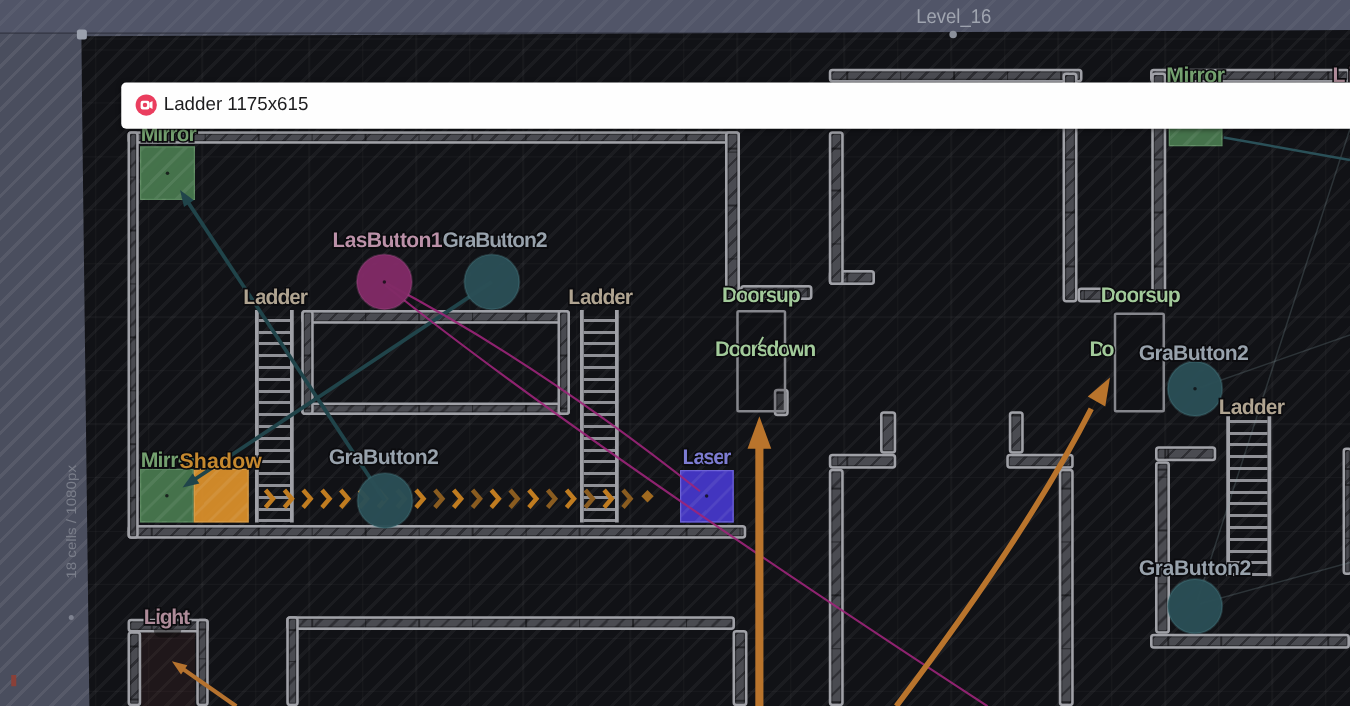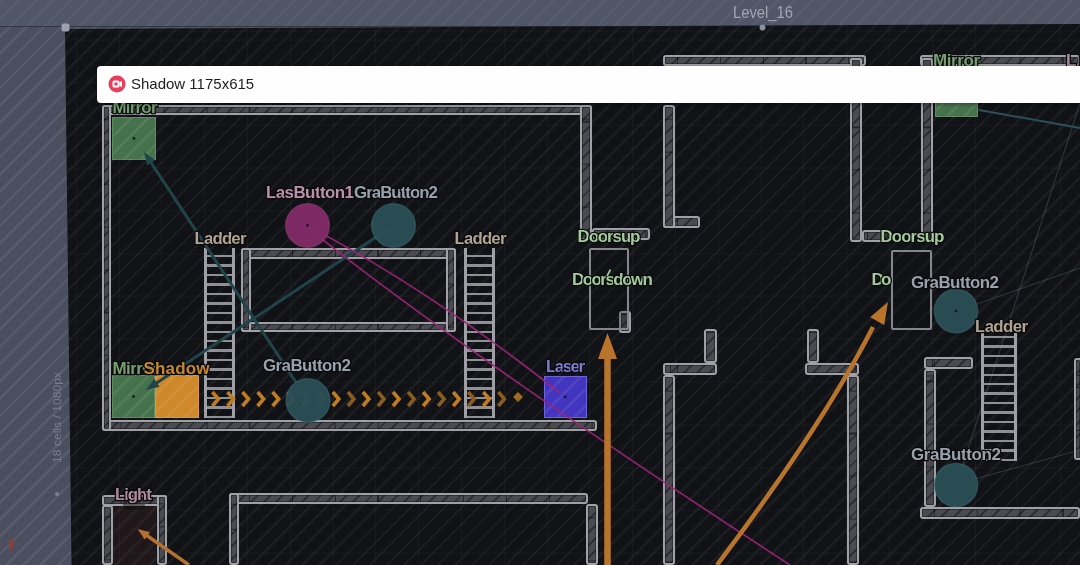--- a/index.html
+++ b/index.html
@@ -157,21 +157,21 @@
       <circle cx="133.5" cy="396.5" r="1.4" fill="#0e0e12" fill-opacity="0.8"></circle>
       <circle cx="956" cy="311" r="1.4" fill="#0e0e12" fill-opacity="0.8"></circle>
     </svg>
 <div id="whitebar">
 <svg width="28" height="28" style="position:absolute;left:6px;top:4px;" viewBox="0 0 28 28">
         <circle cx="14" cy="14" r="8.5" fill="#ea3d5e"></circle>
         <rect x="9.5" y="10.5" width="7" height="7" rx="1.6" fill="#fff"></rect>
         <circle cx="13" cy="14" r="1.8" fill="#e8415f"></circle>
         <path d="M16.5 12.2 L19 10.8 L19 17.2 L16.5 15.8 Z" fill="#fff"></path>
       </svg>
-<div class="txt">Shadow 1175x615</div>
+<div class="txt">Ladder 1175x615</div>
 </div>
 <svg width="1080" height="565" style="position:absolute;left:0;top:0;">
 <text x="733" y="18" font-family="Liberation Sans, sans-serif" font-size="16px" fill="#a0a5b0" textLength="60" lengthAdjust="spacingAndGlyphs">Level_16</text>
 <circle cx="762.5" cy="27.5" r="3" fill="#8b909b"></circle>
 <rect x="61.5" y="23.5" width="8" height="8" rx="2" fill="#9aa0ad"></rect>
 <text transform="translate(60.5,463) rotate(-90)" font-family="Liberation Sans, sans-serif" font-size="11px" fill="#7a7e8a" textLength="91" lengthAdjust="spacingAndGlyphs">18 cells / 1080px</text>
 <circle cx="57" cy="494" r="2" fill="#7e8290"></circle>
 <rect x="9" y="540" width="4" height="9" fill="#8a4038"></rect>
 </svg>
 </div>

